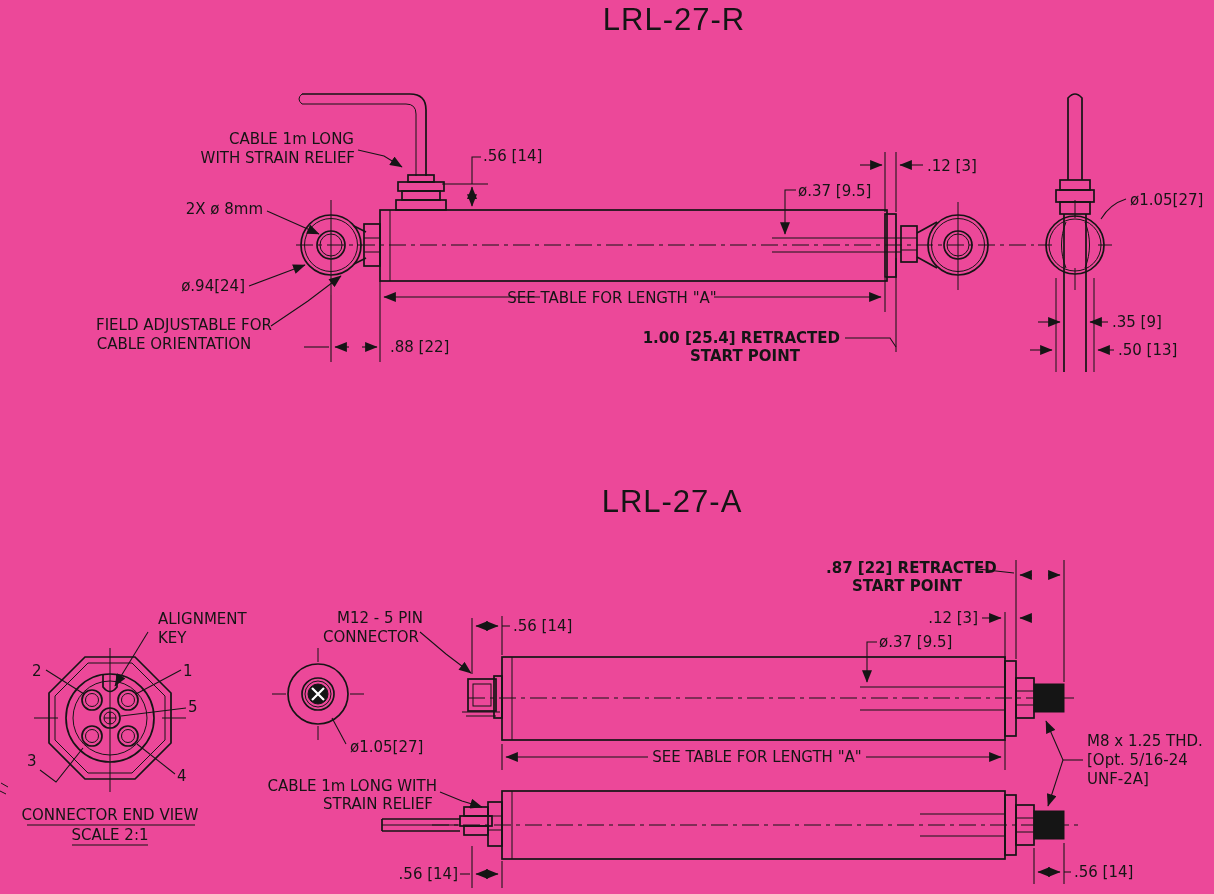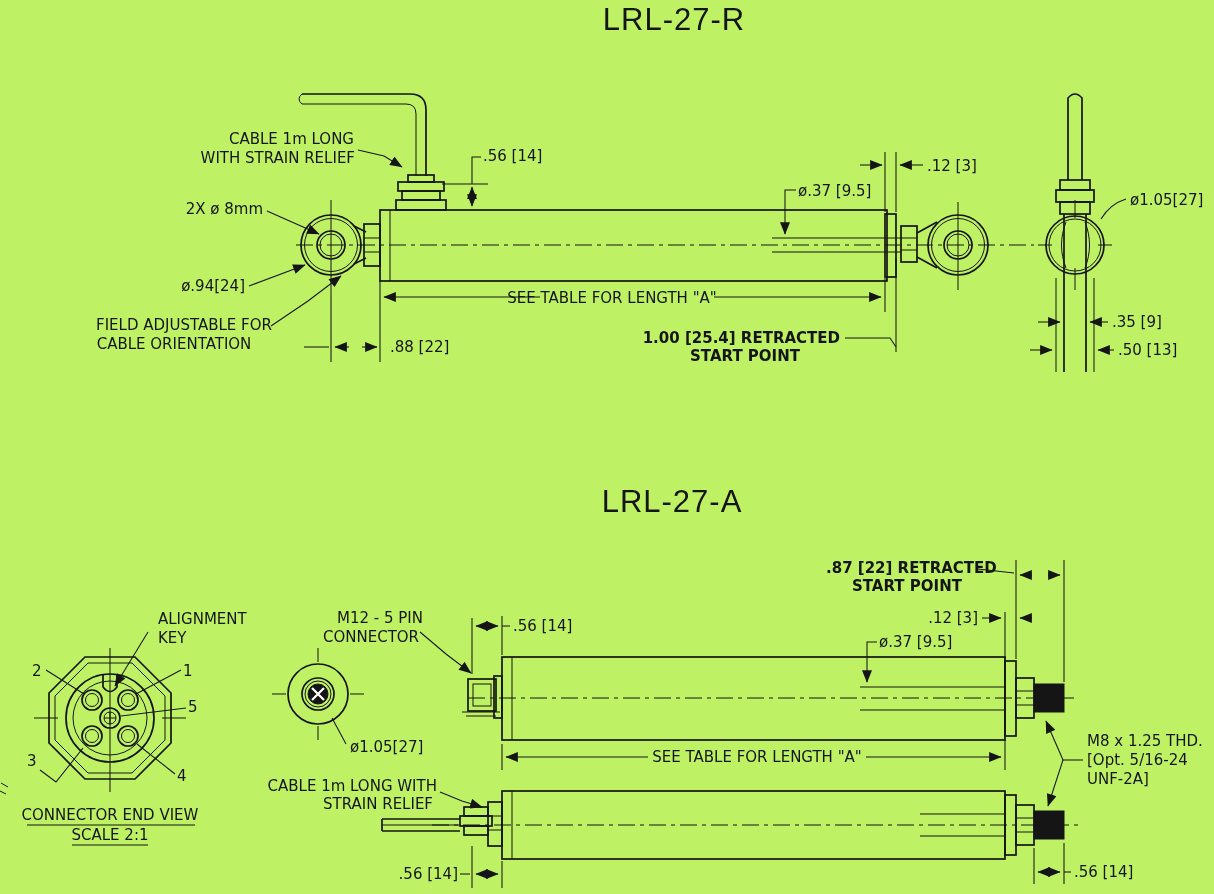--- a/index.html
+++ b/index.html
@@ -1,16 +1,16 @@
 <!DOCTYPE html>
 <html><head>
 <meta charset="utf-8">
 <style>
   html,body{margin:0;padding:0;background:#ffffff;}
-  #stage{position:relative;width:1214px;height:894px;background:#bef264;overflow:hidden;}
+  #stage{position:relative;width:1214px;height:894px;background:#ec4899;overflow:hidden;}
   svg{display:block;}
   text{fill:#151515;font-family:"DejaVu Sans",sans-serif;font-size:15px;}
   .title{font-size:31px;font-family:"Liberation Sans",sans-serif;letter-spacing:1px;}
   .b{font-weight:bold;}
   .ol{stroke:#151515;fill:none;stroke-width:1.7;}
   .tl{stroke:#151515;fill:none;stroke-width:1;}
   .dl{stroke:#151515;fill:none;stroke-width:1.05;}
   .cl{stroke:#151515;fill:none;stroke-width:1;stroke-dasharray:17 5 4 5;}
   .blk{fill:#151515;stroke:#151515;}
   .end{text-anchor:end;}

